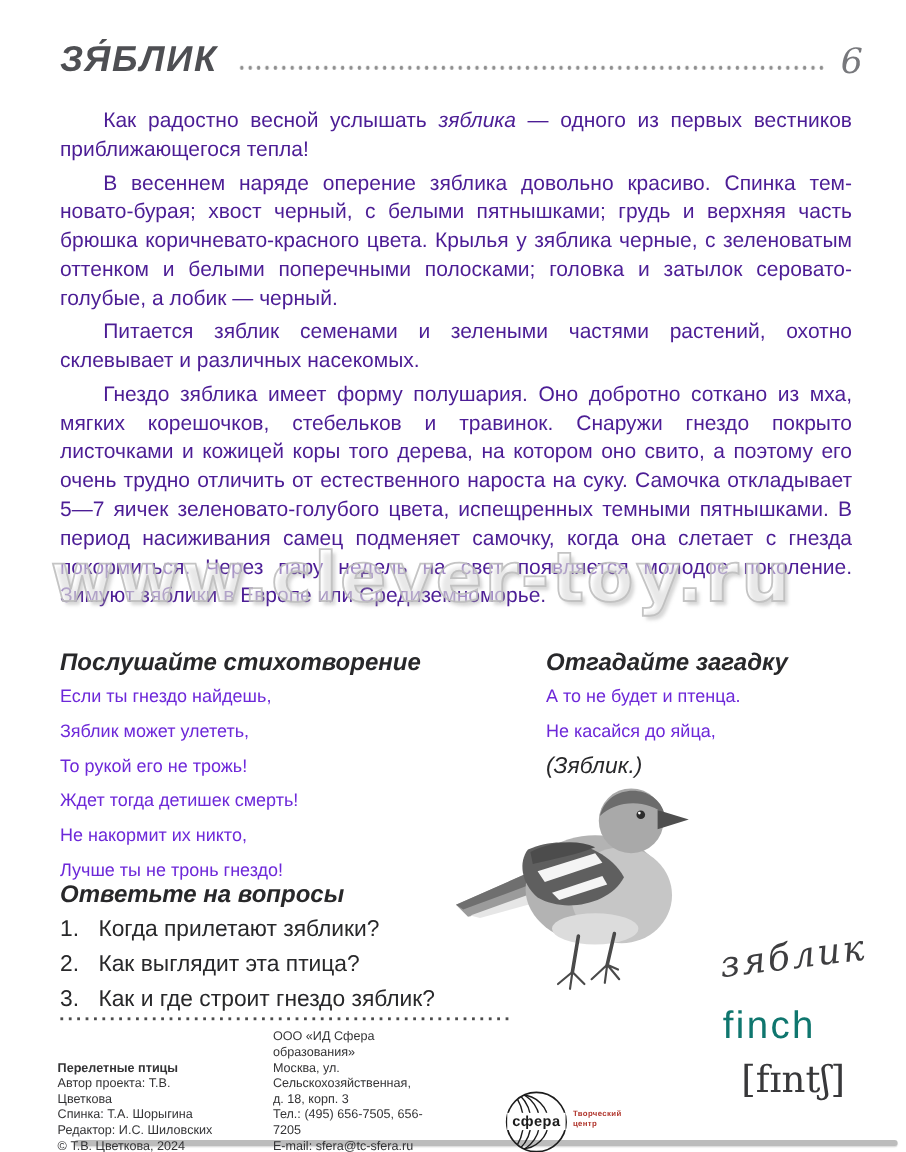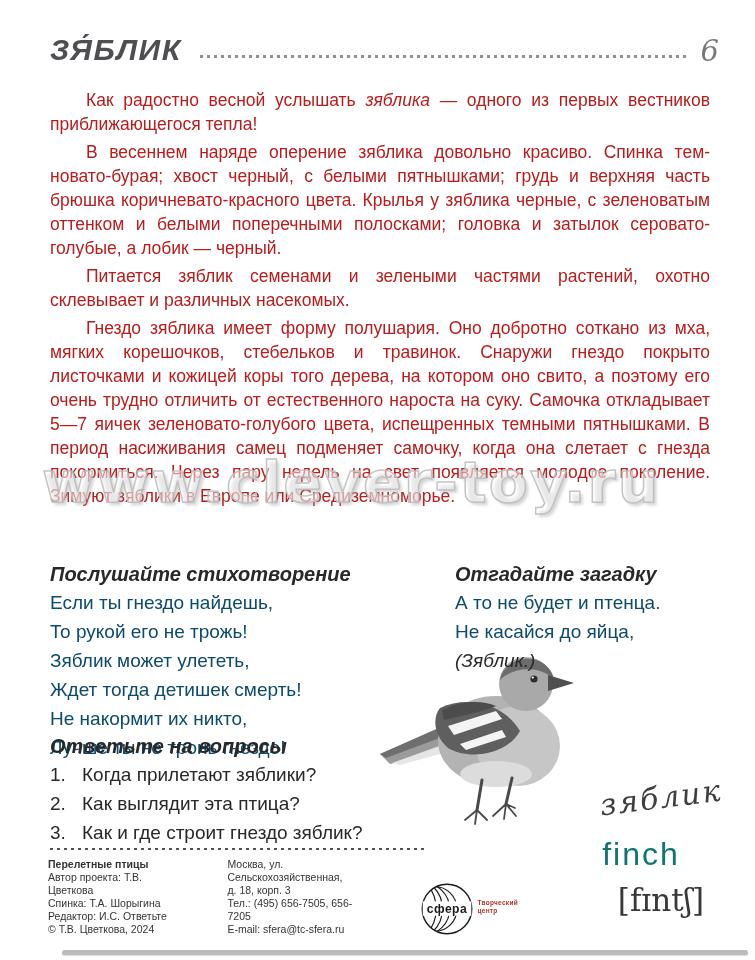--- a/index.html
+++ b/index.html
@@ -18,43 +18,43 @@
     background-image:radial-gradient(circle, #8f8f8f 1.4px, transparent 1.7px);
     background-size:7px 5px; background-repeat:repeat-x; background-position:0 50%;
   }
   .pagenum {
     font-family:"DejaVu Serif", serif; font-style:italic; font-size:29px;
     color:#77787c; line-height:30px;
   }
   
   .body-text {
     position:absolute; top:88px; left:50px; width:660px;
-    font-size:17.5px; line-height:24px; text-align:justify; color:#b91c1c;
+    font-size:17.5px; line-height:24px; text-align:justify; color:#4c1d95;
   }
   .body-text p { margin:0 0 4px 0; text-indent:36px; }
   .body-text .em { font-style:italic; }
   
   .watermark {
     position:absolute; top:449px; left:42px; width:676px; z-index:5;
     font-family:"DejaVu Sans", sans-serif; font-weight:bold; font-size:57px;
     letter-spacing:2px; white-space:nowrap;
     color:rgba(255,255,255,0.45);
     -webkit-text-stroke:1.5px rgba(190,190,190,0.9);
     text-shadow:3px 3px 3px rgba(165,165,165,0.45);
     pointer-events:none;
   }
   
-  .two-cols { position:absolute; top:562px; left:50px; right:45px; display:flex; z-index:2; }
+  .two-cols { position:absolute; top:540px; left:50px; right:45px; display:flex; z-index:2; }
   .poem-col { width:375px; }
   .riddle-col { flex:1; padding-left:30px; }
   .section-heading {
     font-size:20px; font-weight:bold; font-style:italic; color:#28282a;
     line-height:24px; margin-bottom:2px;
   }
-  .verse-line { font-size:19px; line-height:29px; color:#0c4a6e; }
+  .verse-line { font-size:15px; line-height:29px; color:#6d28d9; }
   .riddle-answer {
     font-size:19px; line-height:29px; font-style:italic; color:#28282a;
     text-align:left; padding-right:52px;
   }
   
   .questions { position:absolute; top:734px; left:50px; width:370px; z-index:2; }
   .question-row { display:flex; font-size:19px; line-height:29px; color:#28282a; }
   .q-num { width:32px; flex:none; }
   
   .bird { position:absolute; left:378px; top:646px; width:200px; height:182px; z-index:1; }
@@ -112,22 +112,22 @@
     <p>Питается зяблик семенами и зелеными частями растений, охотно склевывает и различных насекомых.</p>
     <p>Гнездо зяблика имеет форму полушария. Оно добротно соткано из мха, мягких корешочков, стебельков и травинок. Снаружи гнездо покрыто листочками и кожицей коры того дерева, на котором оно свито, а поэтому его очень трудно отличить от естественного нароста на суку. Самочка откладывает 5—7 яичек зеленовато-голубого цвета, испещрен­ных темными пятнышками. В период насиживания самец подменяет са­мочку, когда она слетает с гнезда покормиться. Через пару недель на свет появляется молодое поколение. Зимуют зяблики в Европе или Средизем­номорье.</p>
   </div>
 
   <div class="watermark">www.clever-toy.ru</div>
 
   <div class="two-cols">
     <div class="poem-col">
       <div class="section-heading">Послушайте стихотворение</div>
       <div class="verse-line">Если ты гнездо найдешь,</div>
+      <div class="verse-line">Зяблик может улететь,</div>
       <div class="verse-line">То рукой его не трожь!</div>
-      <div class="verse-line">Зяблик может улететь,</div>
       <div class="verse-line">Ждет тогда детишек смерть!</div>
       <div class="verse-line">Не накормит их никто,</div>
       <div class="verse-line">Лучше ты не тронь гнездо!</div>
     </div>
     <div class="riddle-col">
       <div class="section-heading">Отгадайте загадку</div>
       <div class="verse-line">А то не будет и птенца.</div>
       <div class="verse-line">Не касайся до яйца,</div>
       <div class="riddle-answer">(Зяблик.)</div>
     </div>
@@ -182,24 +182,25 @@
   <div class="label-finch">finch</div>
   <div class="label-ipa">[fɪntʃ]</div>
 
   <div class="footer">
     <div class="footer-dots"></div>
     <div class="footer-cols">
       <div class="f-col f-col1">
         <div class="f-bold">Перелетные птицы</div>
         <div>Автор проекта: Т.В. Цветкова</div>
         <div>Спинка: Т.А. Шорыгина</div>
-        <div>Редактор: И.С. Ответьте</div>
+        <div>Редактор: И.С. Шиловских</div>
         <div>© Т.В. Цветкова, 2024</div>
       </div>
       <div class="f-col f-col2">
+        <div>ООО «ИД Сфера образования»</div>
         <div>Москва, ул. Сельскохозяйственная,</div>
         <div>д. 18, корп. 3</div>
         <div>Тел.: (495) 656-7505, 656-7205</div>
         <div>E-mail: sfera@tc-sfera.ru</div>
       </div>
       <div class="logo-wrap">
         <svg width="54" height="54" viewBox="0 0 60 60" xmlns="http://www.w3.org/2000/svg">
           <defs>
               <clipPath id="lc">
                 <circle cx="30" cy="30" r="27.5"></circle>

